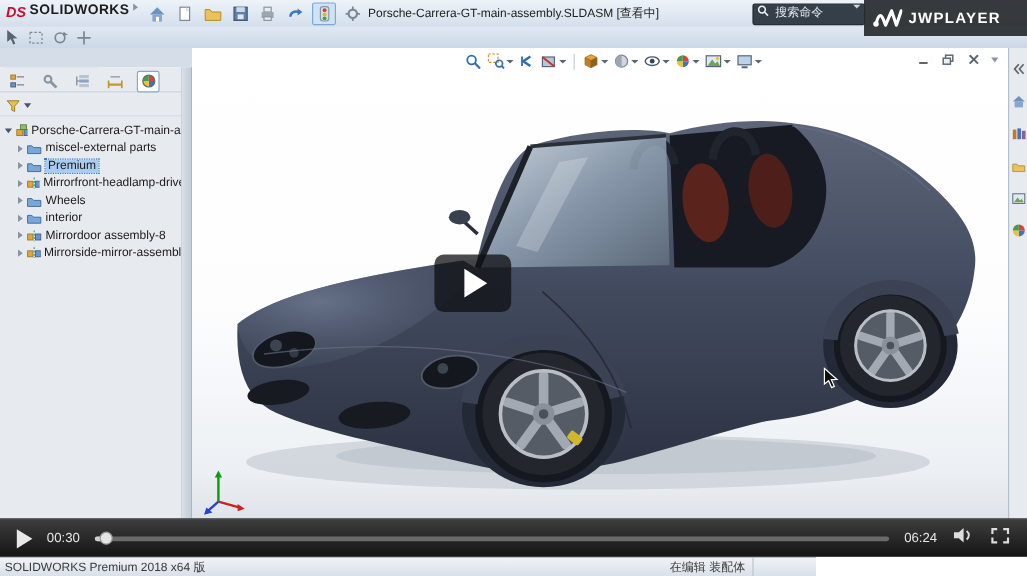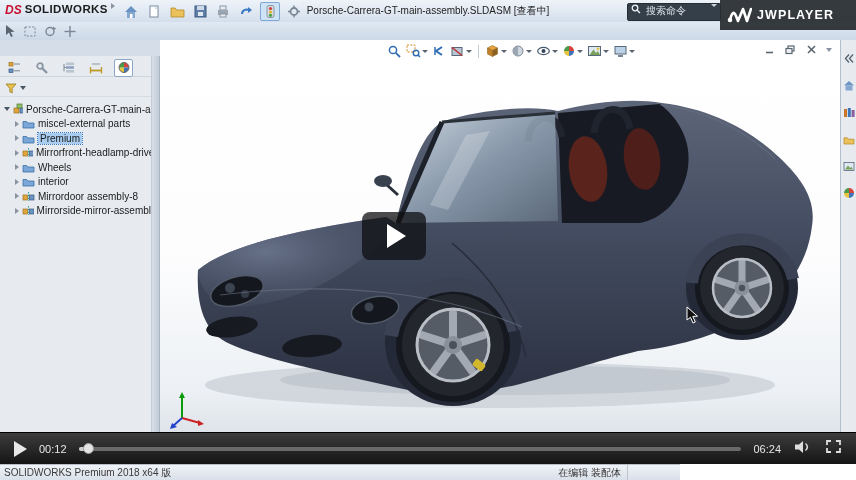--- a/index.html
+++ b/index.html
@@ -583,21 +583,21 @@
       <svg width="12" height="12">
           <path d="M6,1 A5,5 0 0 1 11,6 L6,6 Z" fill="#d8433a"></path>
           <path d="M11,6 A5,5 0 0 1 6,11 L6,6 Z" fill="#3f74b8"></path>
           <path d="M6,11 A5,5 0 0 1 1,6 L6,6 Z" fill="#e8c33d"></path>
           <path d="M1,6 A5,5 0 0 1 6,1 L6,6 Z" fill="#4a9a4a"></path>
         </svg></span>
   </div>
 
   <div class="controls">
     <span class="playbtn"></span>
-    <span class="ptime">00:12</span>
+    <span class="ptime">00:30</span>
     <div class="ptrack">
       <div class="pplayed" style="width: 1.5%;"></div>
       <div class="pknob" style="left: calc(1.5% - 5px);"></div>
     </div>
     <span class="ptime">06:24</span>
     <span>
       <svg width="20" height="16">
           <polygon points="2,5.5 6,5.5 10,2 10,14 6,10.5 2,10.5" fill="#ddd"></polygon>
           <path d="M12.5,4.5 C15,6.5 15,9.5 12.5,11.5" fill="none" stroke="#ddd" stroke-width="1.6"></path>
         </svg></span>

